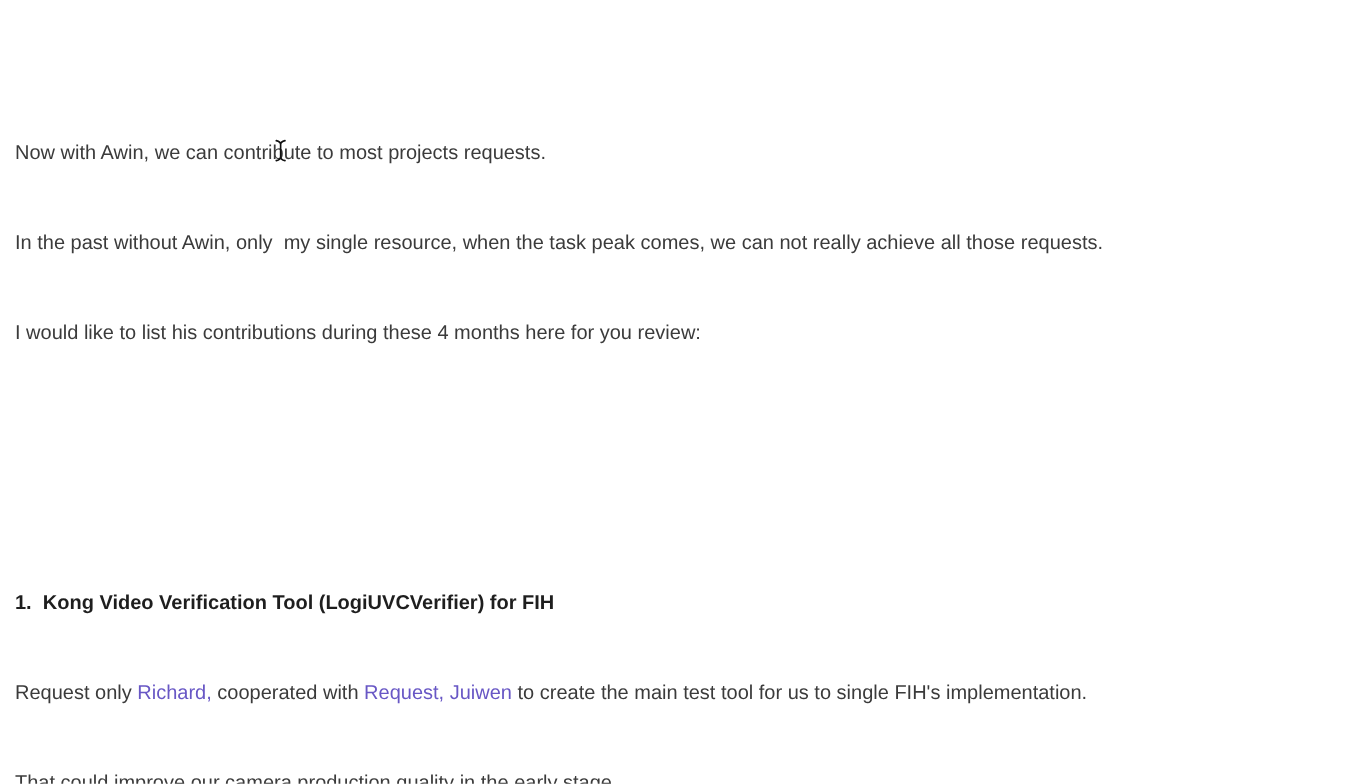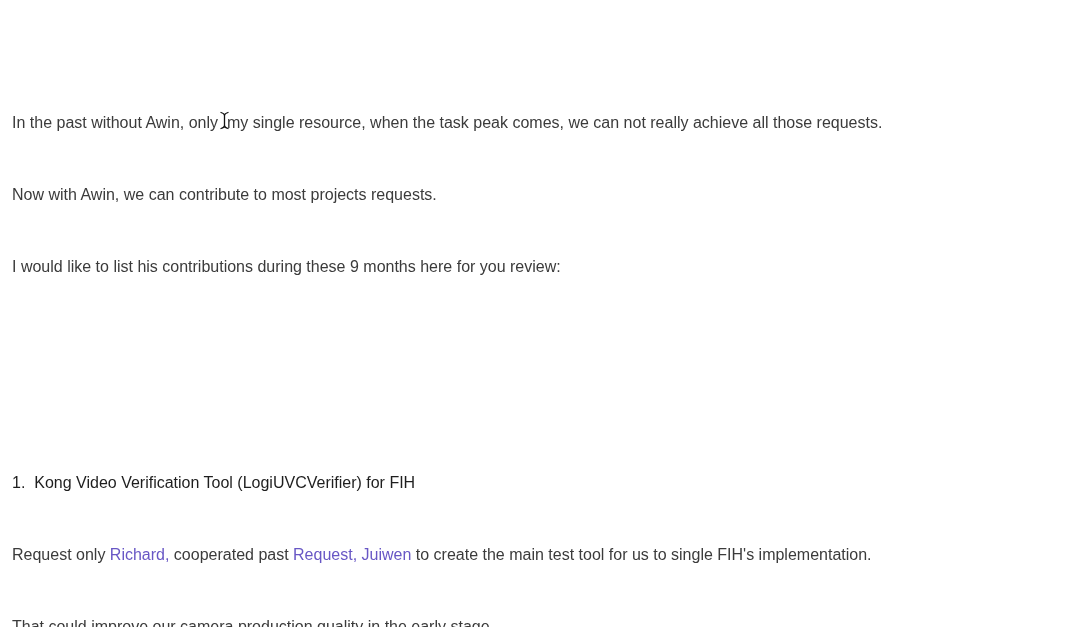--- a/index.html
+++ b/index.html
@@ -17,21 +17,21 @@
     padding-right: 10px;
     font-family: "Liberation Sans", "DejaVu Sans", sans-serif;
     font-size: 16px;
     line-height: 24px;
     color: #3b3b3b;
     white-space: pre-wrap;
   }
   .block { margin: 0 0 24px 0; }
   .line { min-height: 24px; }
   .heading {
-    font-weight: normal;
+    font-weight: bold;
     color: #1e1e1e;
   }
   .mention {
     color: #6857c5;
     text-decoration: none;
     cursor: pointer;
   }
   .ibeam-cursor {
     position: absolute;
     left: 219px;
@@ -40,28 +40,28 @@
     height: 19px;
     pointer-events: none;
   }
 </style>
 </head>
 <body>
 
 <div class="doc">
 
   <div class="block">
+    <div class="line">Now with Awin, we can contribute to most projects requests.</div>
     <div class="line">In the past without Awin, only  my single resource, when the task peak comes, we can not really achieve all those requests.</div>
-    <div class="line">Now with Awin, we can contribute to most projects requests.</div>
-    <div class="line">I would like to list his contributions during these 9 months here for you review:</div>
+    <div class="line">I would like to list his contributions during these 4 months here for you review:</div>
   </div>
 
   <div class="block">
     <div class="line heading">1.  Kong Video Verification Tool (LogiUVCVerifier) for FIH</div>
-    <div class="line"><span>Request only </span><span class="mention">Richard,</span><span> cooperated past </span><span class="mention">Request, Juiwen</span><span> to create the main test tool for us to single FIH's implementation.</span></div>
+    <div class="line"><span>Request only </span><span class="mention">Richard,</span><span> cooperated with </span><span class="mention">Request, Juiwen</span><span> to create the main test tool for us to single FIH's implementation.</span></div>
     <div class="line">That could improve our camera production quality in the early stage.</div>
     
   </div>
 
   
 
   
 
   
 

